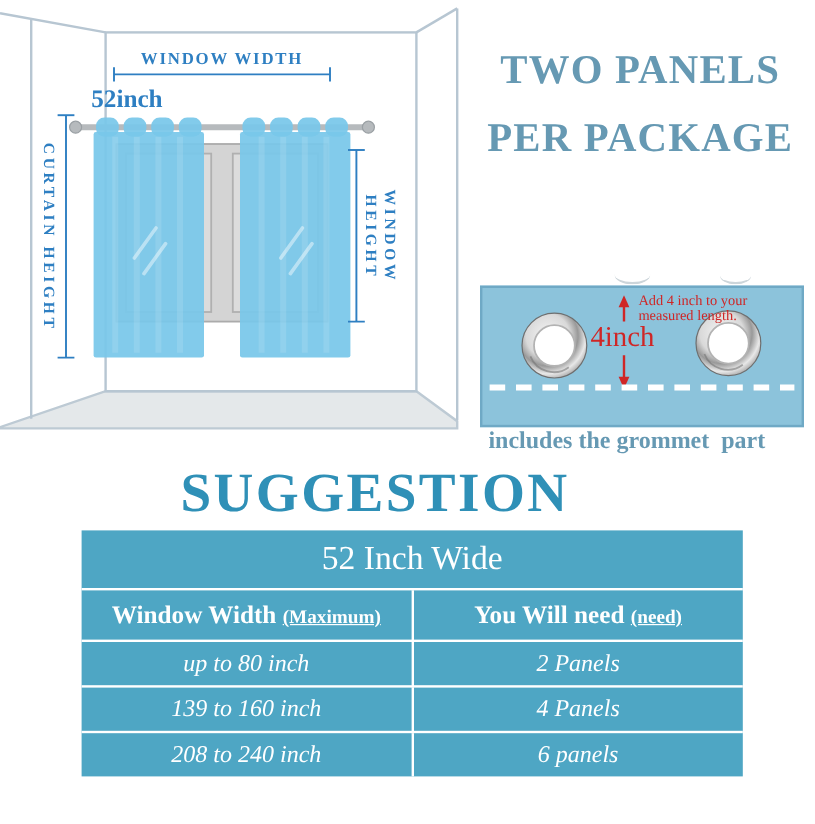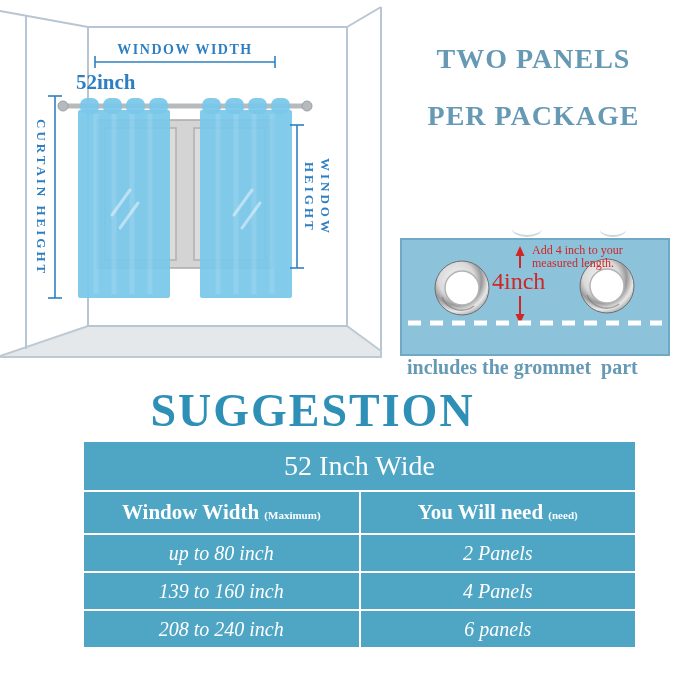--- a/index.html
+++ b/index.html
@@ -17,49 +17,49 @@
   #window-width-label{left:95px;top:42px;width:180px;text-align:center;
     font-size:14px;letter-spacing:1.5px;}
   #width-value{left:76px;top:70px;font-size:21px;}
   .vert-label{writing-mode:vertical-rl;font-size:13px;letter-spacing:3px;
     text-align:center;}
   #curtain-height-label{left:33px;top:118px;height:160px;}
   #window-height-label{left:301px;top:122px;height:150px;}
 
   
   #pkg-title{left:388px;top:30px;width:291px;text-align:center;
-    color:#6699b3;font-weight:bold;font-size:28px;line-height:57px;
+    color:#6699b3;font-weight:bold;font-size:34px;line-height:57px;
     letter-spacing:1px;}
   #pkg-note{left:407px;top:158px;color:#6699b3;font-weight:bold;
     font-size:20px;line-height:38px;white-space:pre;}
 
   
   #strip{left:400px;top:238px;width:270px;height:118px;
     background:#8cc3db;border:2px solid #6fa9c5;box-sizing:border-box;}
   #strip svg{position:absolute;left:0;top:0;}
   #grommet-length-value{left:90px;top:28px;color:#cf2626;font-size:24px;}
   #grommet-annotation{left:130px;top:4px;color:#cf2626;font-size:12px;
     line-height:13px;}
   .arc-mark{border:0;border-bottom:2px solid #ccd5da;border-radius:50%;}
   #arc-mark-1{left:512px;top:220px;width:30px;height:15px;}
   #arc-mark-2{left:600px;top:222px;width:26px;height:13px;}
 
   
   #suggestion-title{left:0;top:384px;width:625px;text-align:center;
     color:#2f90b7;font-weight:bold;font-size:46px;letter-spacing:2px;}
   #size-table{left:68px;top:442px;width:551px;border-collapse:collapse;
-    table-layout:fixed;background:#4ea6c4;color:#ffffff;text-align:center;margin-left:16px;}
+    table-layout:fixed;background:#4ea6c4;color:#ffffff;text-align:center;}
   #size-table td{border:2px solid #ffffff;vertical-align:middle;padding:0;}
   #size-table tr td:first-child{border-left:none;}
   #size-table tr td:last-child{border-right:none;}
   #size-table tr:first-child td{border-top:none;}
   #size-table tr:last-child td{border-bottom:none;}
   .t-span-header{font-size:28px;height:48px;}
   .t-col-header{font-size:21px;font-weight:bold;height:41px;}
-  .t-col-header .sub{font-size:11px;}
+  .t-col-header .sub{font-size:16px;text-decoration:underline;}
   .t-cell{font-size:20px;height:36px;font-style:italic;}
 </style>
 </head>
 <body>
 
 <div id="diagram" class="abs">
   <svg width="390" height="372" viewBox="0 0 390 372">
 
     <path d="M88,326 L347,326 L381,351 L381,357 L0,357 L0,356 Z" fill="#e4e8ea" stroke="#bdcad4" stroke-width="2"></path>
 

